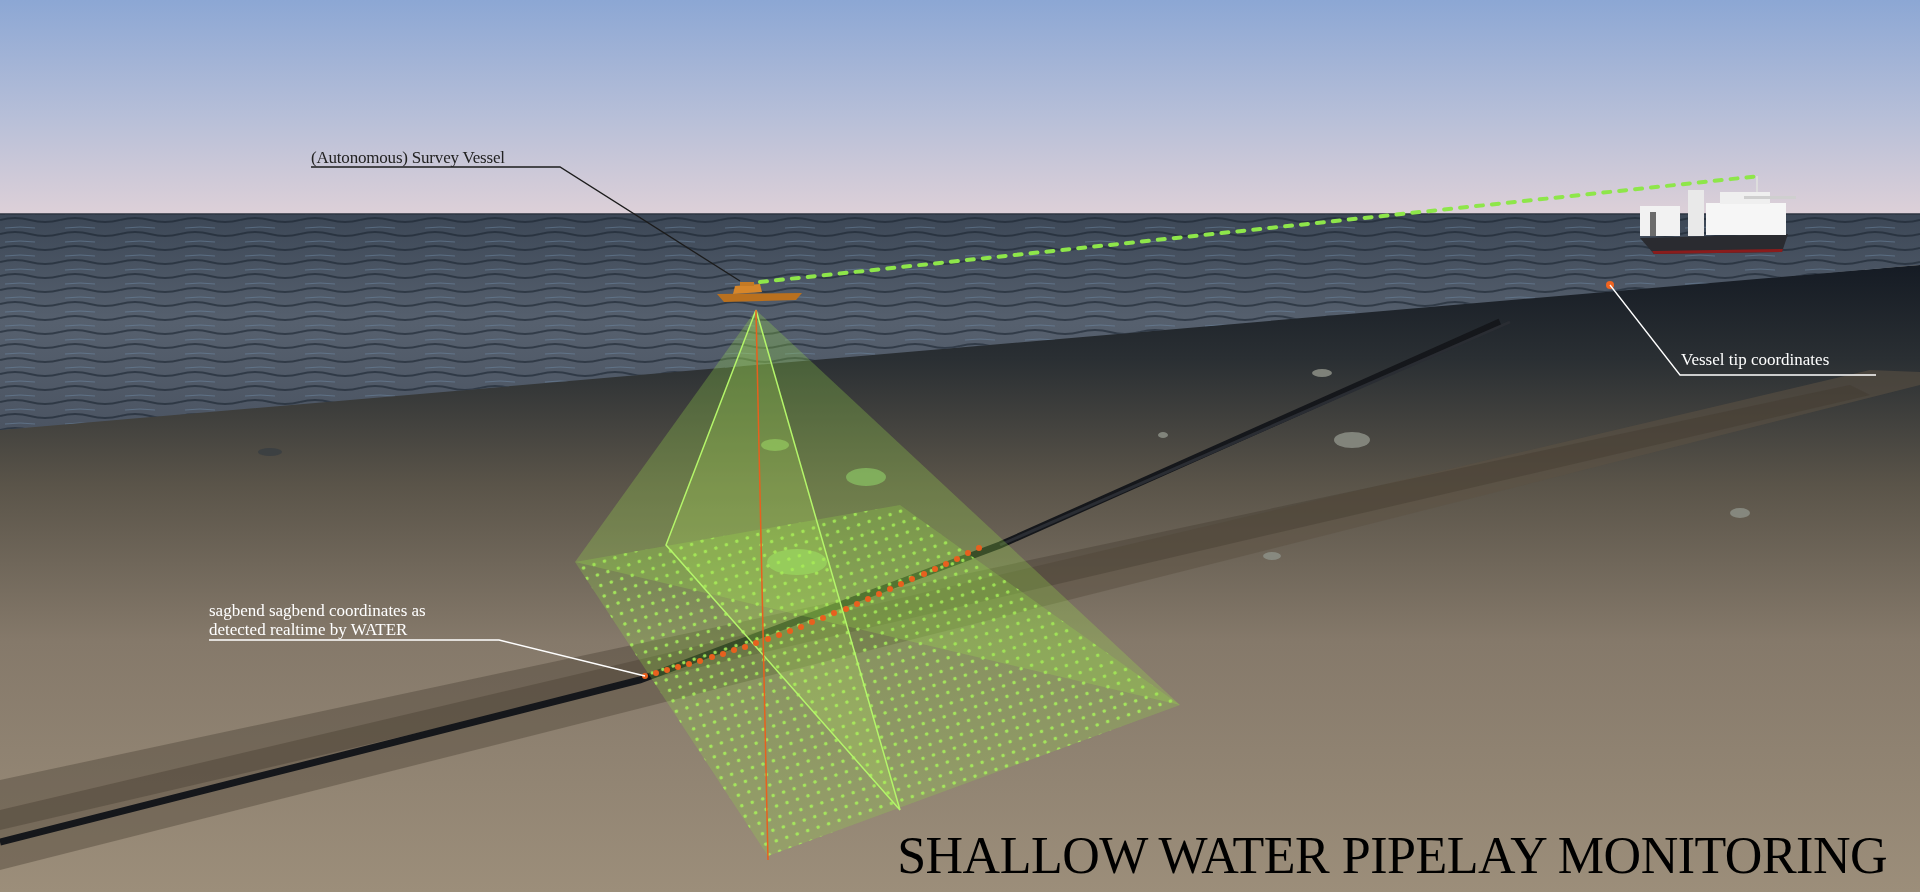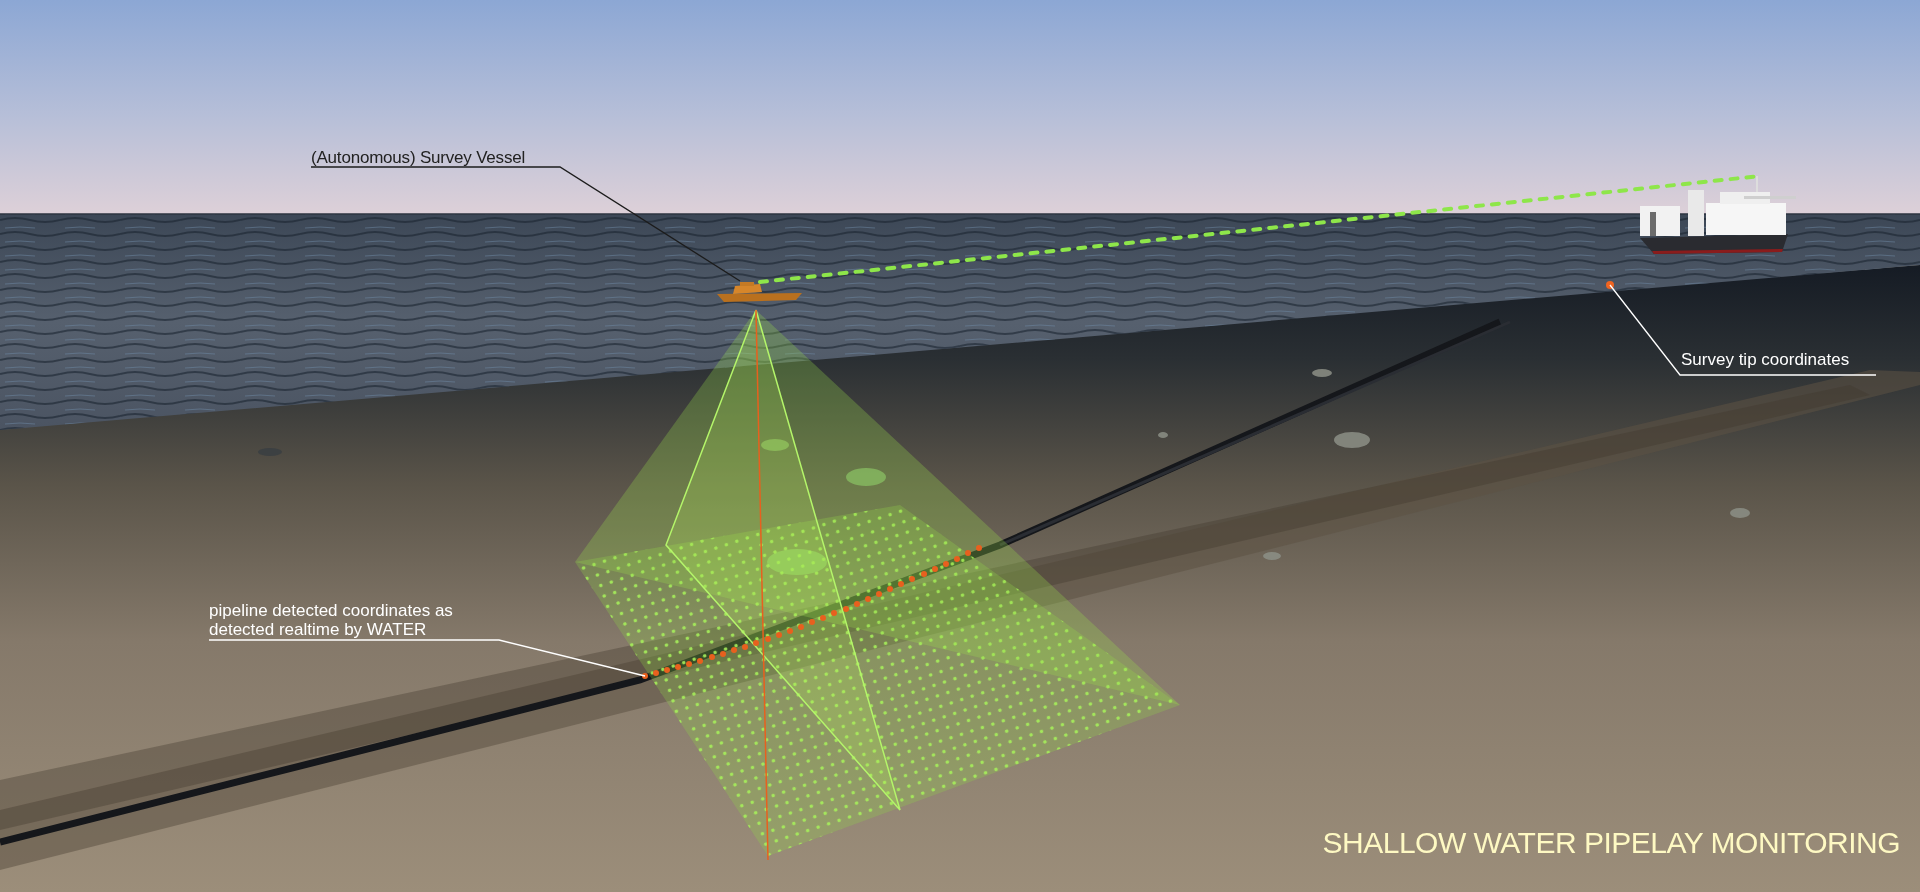--- a/index.html
+++ b/index.html
@@ -1,23 +1,23 @@
 <!DOCTYPE html>
 <html><head>
 <meta charset="utf-8">
 <style>
   html,body{margin:0;padding:0;}
   body{width:1920px;height:892px;overflow:hidden;position:relative;background:#8a7f70;font-family:"Liberation Sans",sans-serif;}
   #scene{position:absolute;left:0;top:0;width:1920px;height:892px;}
-  .label{position:absolute;color:#fff;font-family:Liberation Sans, sans-serif;white-space:nowrap;}
+  .label{position:absolute;color:#fff;font-family:Liberation Serif, serif;white-space:nowrap;}
   .label-dark{color:#222;}
   .callout-vessel{left:311px;top:148px;font-size:17px;letter-spacing:-0.2px;}
   .callout-stinger{left:1681px;top:350px;font-size:17px;}
   .callout-sagbend{left:209px;top:601px;font-size:17px;line-height:19px;}
-  .title{right:20px;top:826px;font-size:30px;font-weight:normal;letter-spacing:-0.5px;color:#fef9c3;}
+  .title{right:33px;top:826px;font-size:52px;font-weight:normal;letter-spacing:-0.5px;color:#000000;}
 </style>
 </head>
 <body>
 
 <svg id="scene" viewBox="0 0 1920 892" xmlns="http://www.w3.org/2000/svg">
   <defs>
     <linearGradient id="sky" x1="0" y1="0" x2="0" y2="1">
       <stop offset="0" stop-color="#8ca7d4"></stop>
       <stop offset="0.55" stop-color="#b7bfd8"></stop>
       <stop offset="1" stop-color="#ddd0d8"></stop>
@@ -141,18 +141,18 @@
   </g>
 
   <circle cx="1610" cy="285" r="4" fill="#f06420"></circle>
 
   <polyline points="311,167 560,167 740,281" stroke="#1c1c1c" stroke-width="1.3" fill="none"></polyline>
   <polyline points="1610,285 1680,375 1876,375" stroke="#ffffff" stroke-width="1.3" fill="none"></polyline>
   <polyline points="209,640 499,640 645,676" stroke="#ffffff" stroke-width="1.3" fill="none"></polyline>
 </svg>
 
 <div class="label label-dark callout-vessel">(Autonomous) Survey Vessel</div>
-<div class="label callout-stinger">Survey tip coordinates</div>
+<div class="label callout-stinger">Vessel tip coordinates</div>
 <div class="label callout-sagbend">
-  <div>pipeline detected coordinates as</div>
+  <div>sagbend sagbend coordinates as</div>
   <div>detected realtime by WATER</div>
 </div>
 <div class="label title">SHALLOW WATER PIPELAY MONITORING</div>
 
 </body></html>

